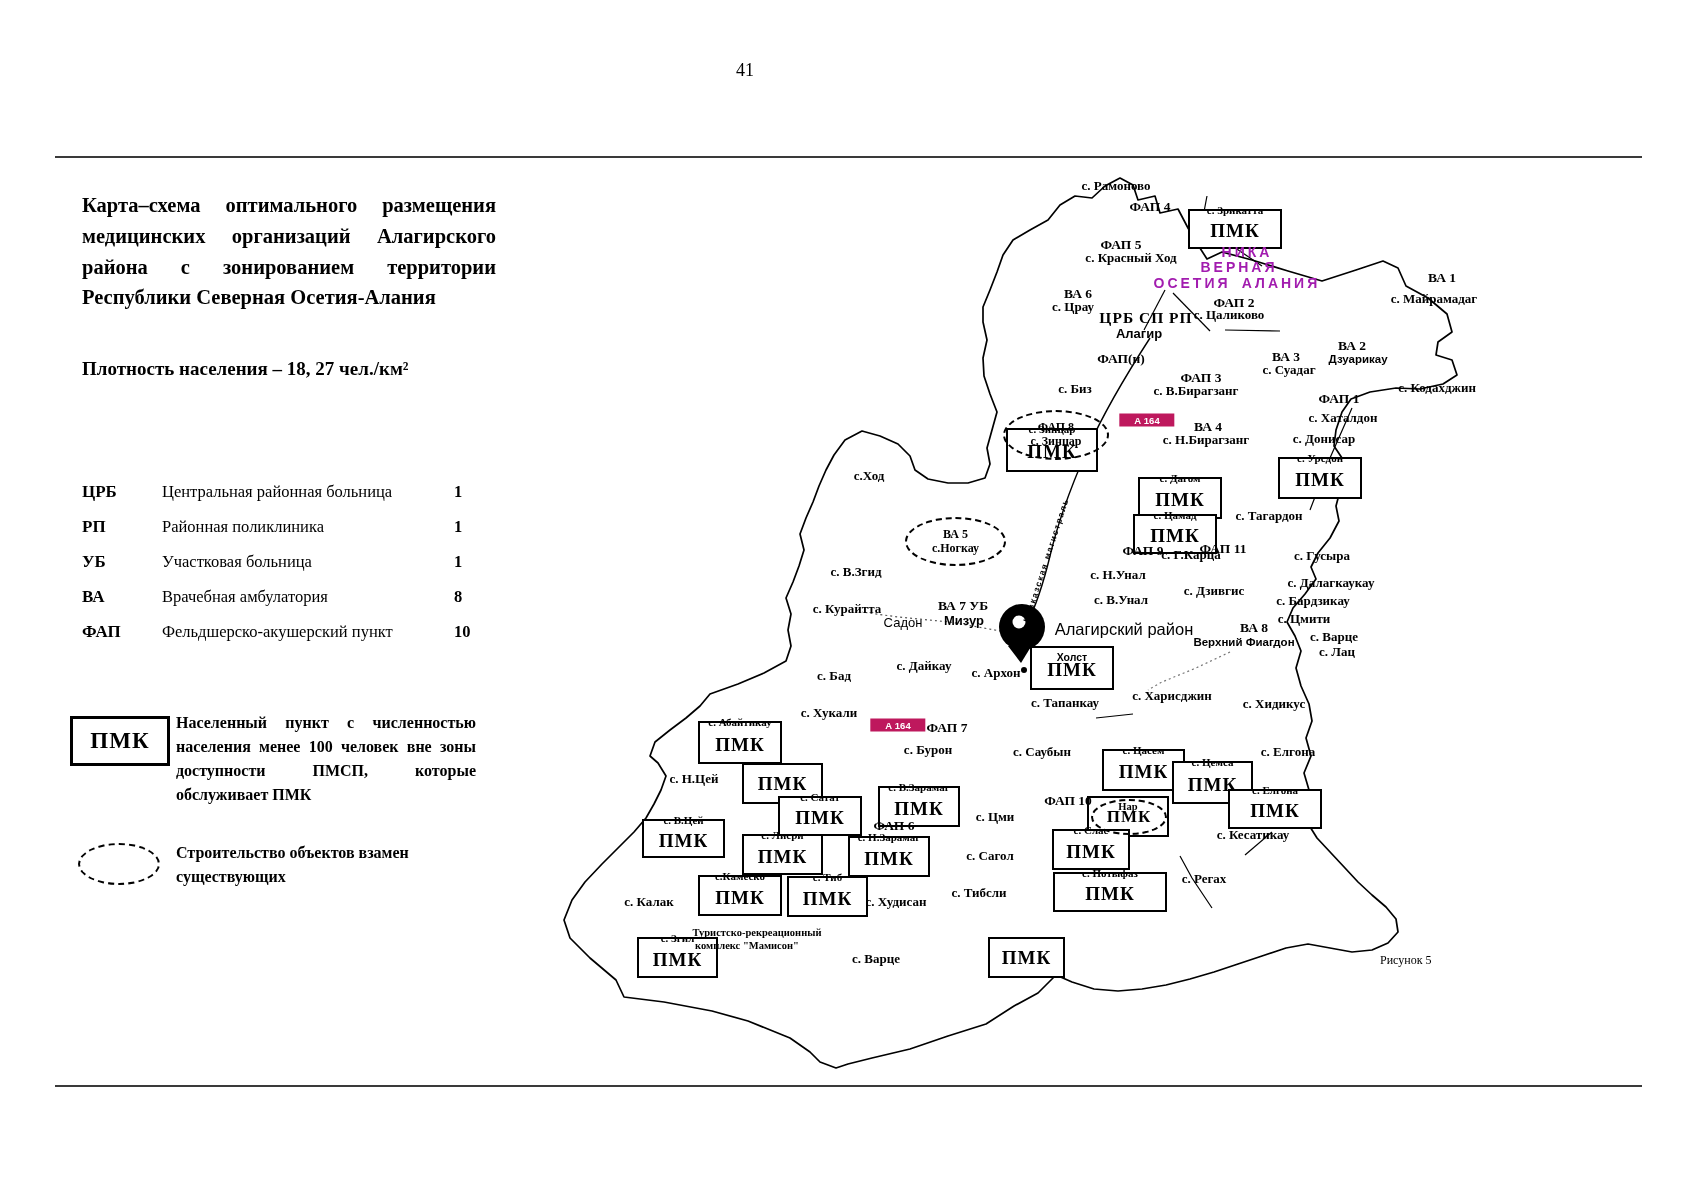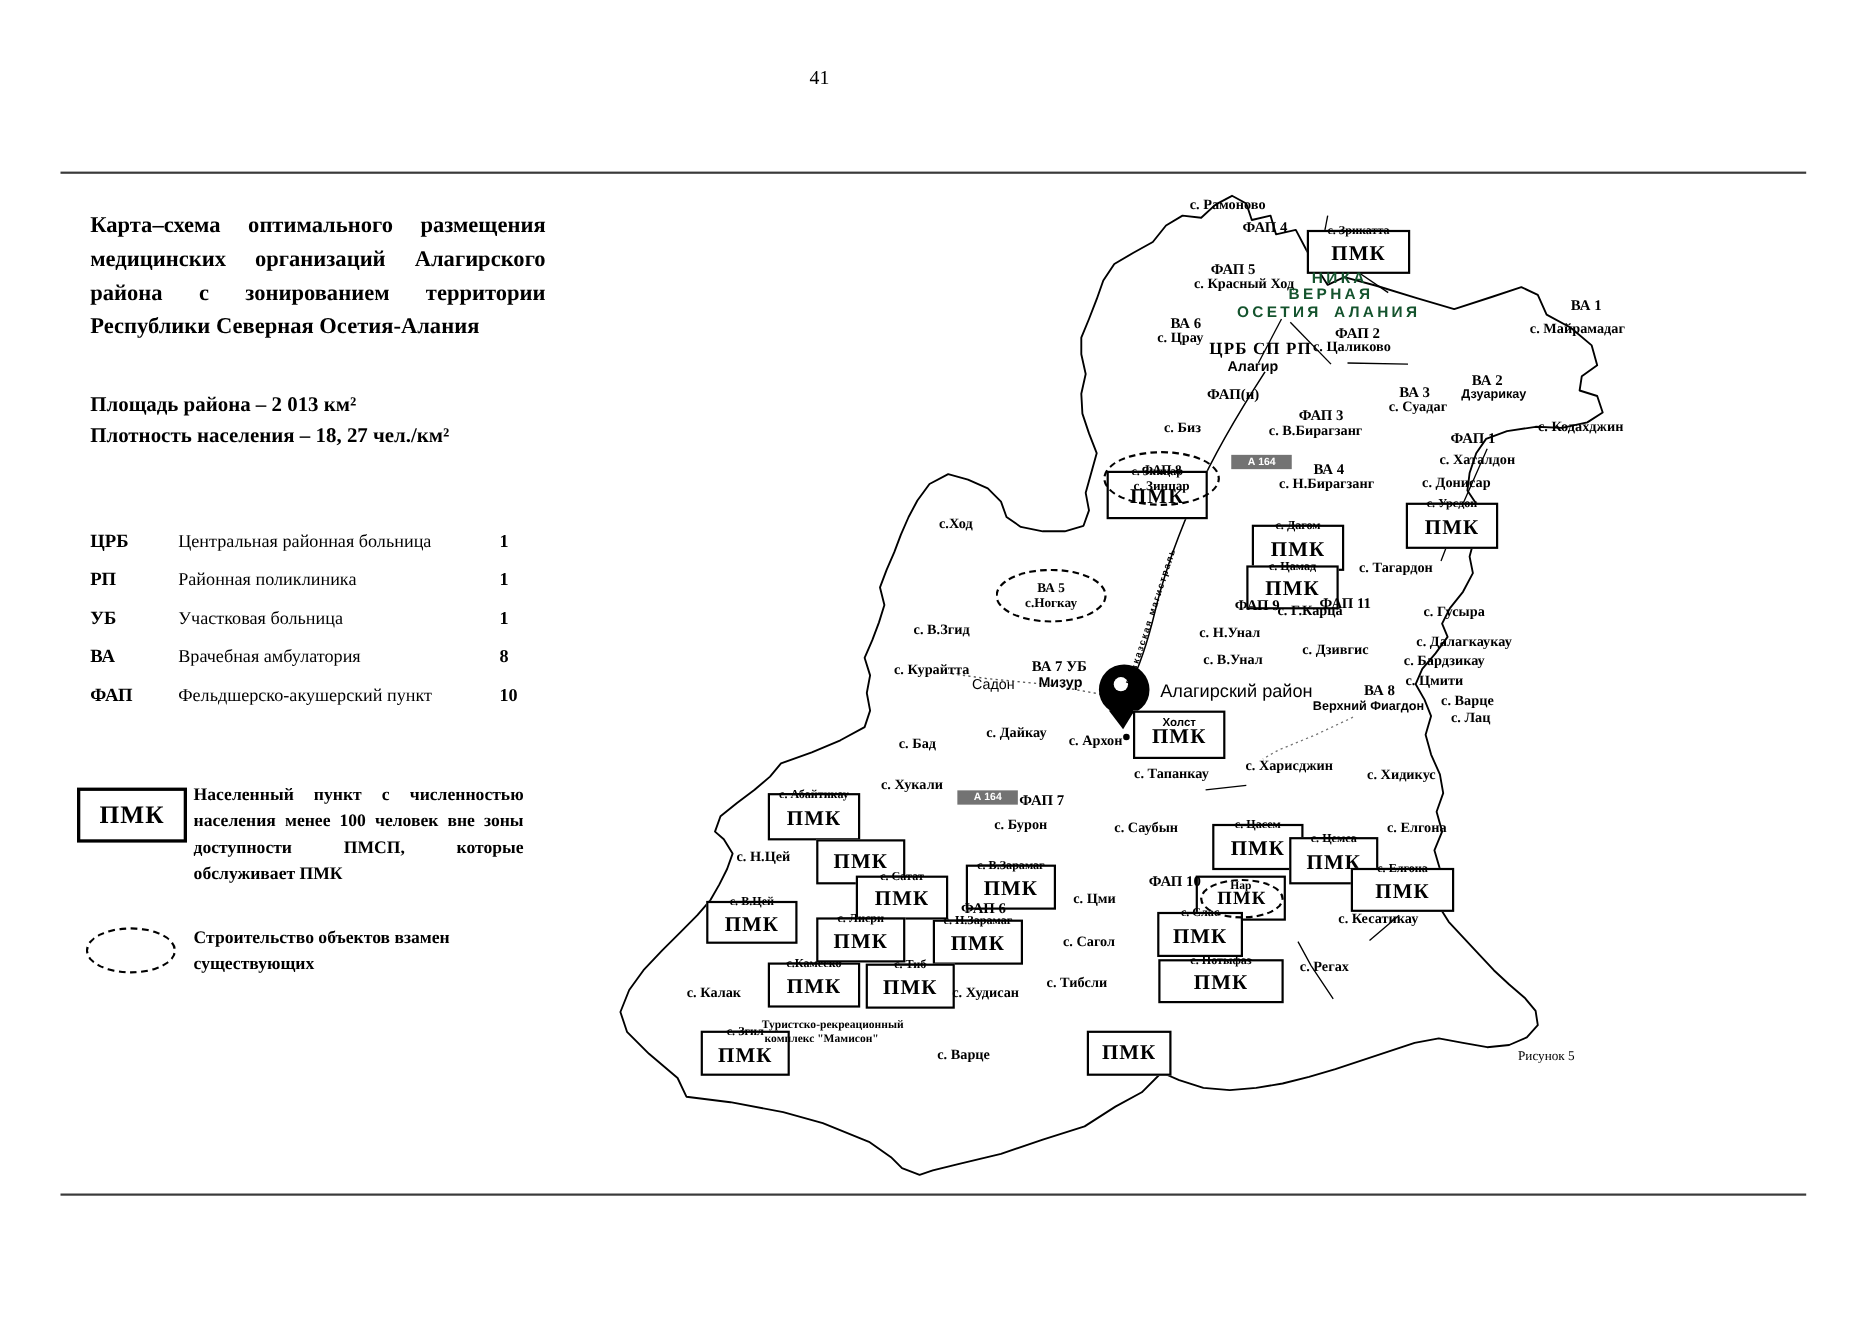--- a/index.html
+++ b/index.html
@@ -25,42 +25,41 @@
   #map-layer{position:absolute;left:0;top:0;width:1697px;height:1200px;}
   #map-svg{position:absolute;left:0;top:0;}
   .ml{position:absolute;transform:translate(-50%,-50%);white-space:nowrap;z-index:5;}
   .v{font:600 13px "Liberation Serif",serif;}
   .f{font:bold 13.5px "Liberation Serif",serif;}
   .f2{font:bold 15.5px "Liberation Serif",serif;letter-spacing:1px;}
   .s{font:13px "Liberation Sans",sans-serif;}
   .sb{font:bold 13px "Liberation Sans",sans-serif;}
   .sb2{font:bold 11.5px "Liberation Sans",sans-serif;}
   .rg{font:16.5px "Liberation Sans",sans-serif;}
-  .wm{font:bold 14px "Liberation Sans",sans-serif;letter-spacing:3px;color:#14532d;}
+  .wm{font:bold 14px "Liberation Sans",sans-serif;letter-spacing:3px;color:#a21caf;margin-left:29px;}
   .tiny{font:600 10.5px "Liberation Serif",serif;}
-  .badge{font:bold 9.5px "Liberation Sans",sans-serif;background:#737373;color:#fff;padding:1px 15px;z-index:6;}
+  .badge{font:bold 9.5px "Liberation Sans",sans-serif;background:#be185d;color:#fff;padding:1px 15px;z-index:6;}
   .pmk-box{position:absolute;border:2.5px solid #000;background:#fff;display:flex;flex-direction:column;align-items:center;justify-content:center;z-index:4;line-height:1;}
   .pmk-box .nm{position:absolute;top:-7px;left:50%;transform:translateX(-50%);font:bold 11px "Liberation Serif",serif;white-space:nowrap;text-decoration:line-through;z-index:5;}
   .pmk-box .nm-sans{position:absolute;top:3px;left:50%;transform:translateX(-50%);font:bold 10.5px "Liberation Sans",sans-serif;white-space:nowrap;z-index:5;}
   .pmk-box .big{font:bold 19px "Liberation Serif",serif;letter-spacing:1px;margin-top:4px;}
   .pmk-box.plain .big{margin-top:0;}
   .mel{position:absolute;border:2px dashed #000;border-radius:50%;display:flex;flex-direction:column;align-items:center;justify-content:center;text-align:center;font:bold 12px "Liberation Serif",serif;line-height:1.15;z-index:6;background:transparent;}
   .mel .big{font:bold 17px "Liberation Serif",serif;letter-spacing:1px;}
   #road-label{position:absolute;left:1046px;top:560px;transform:translate(-50%,-50%) rotate(-72deg);font:bold 8.5px "Liberation Sans",sans-serif;letter-spacing:1.5px;white-space:nowrap;z-index:3;}
 </style>
 </head>
 <body>
 
 <div id="page-num" class="abs">41</div>
 <div id="rule-top" class="rule"></div>
 <div id="rule-bottom" class="rule"></div>
 
 <div id="doc-title">Карта–схема оптимального размещения медицинских организаций Алагирского района с зонированием территории Республики Северная Осетия-Алания</div>
 <div id="stats">
-    <div>Площадь района –  2 013 км²</div>
     <div>Плотность населения – 18, 27 чел./км²</div>
   </div>
 
 <div id="legend-rows">
     <div class="legend-row">
     <span class="legend-abbr">ЦРБ</span>
     <span class="legend-name">Центральная районная больница</span>
     <span class="legend-count">1</span>
   </div>
     <div class="legend-row">

